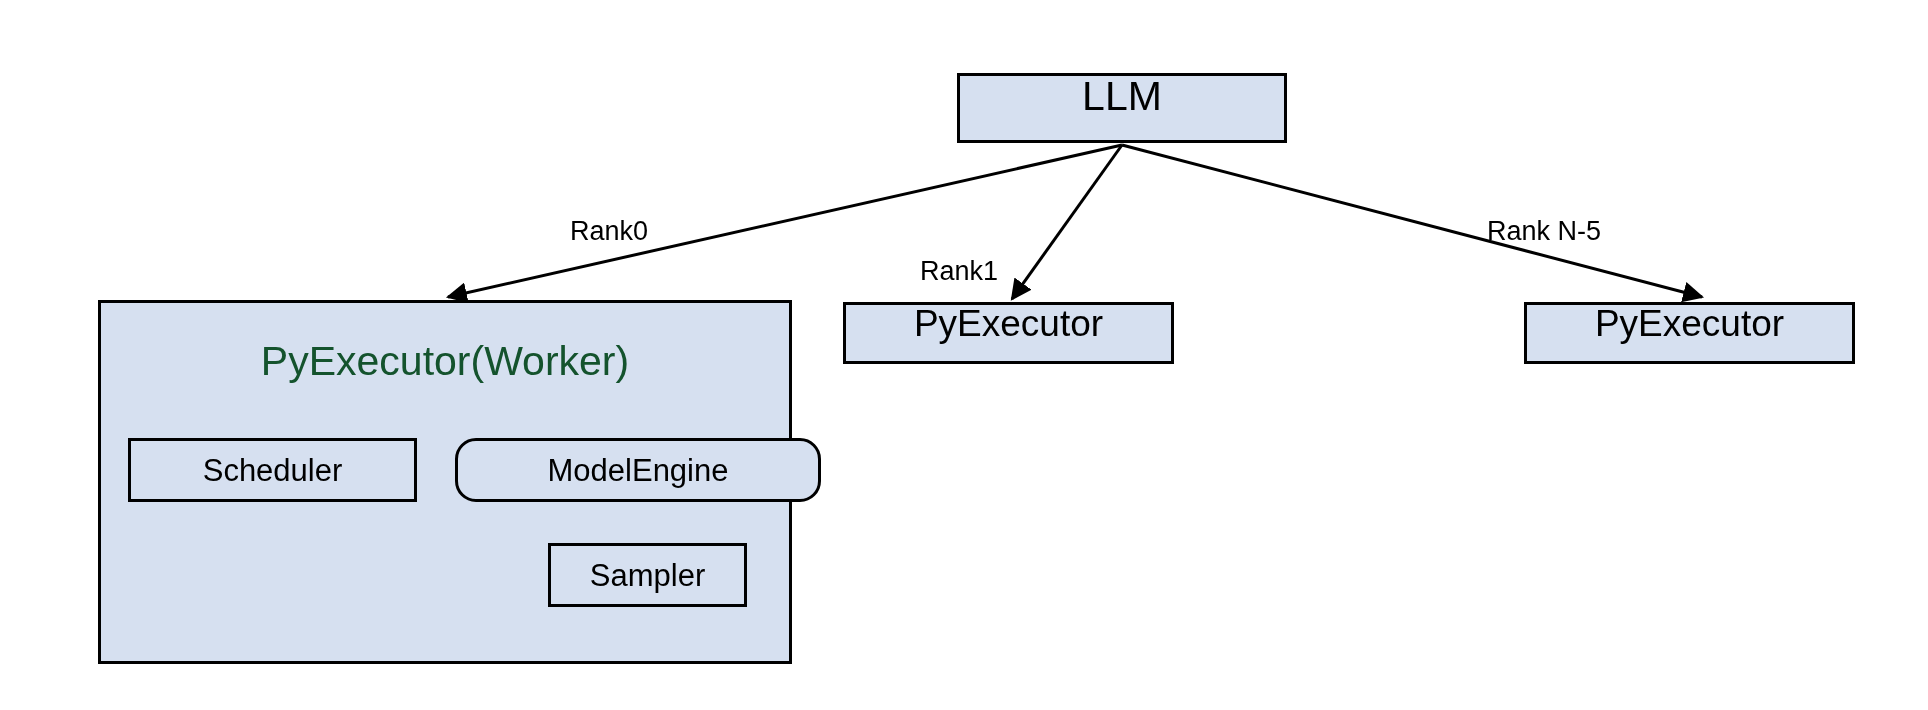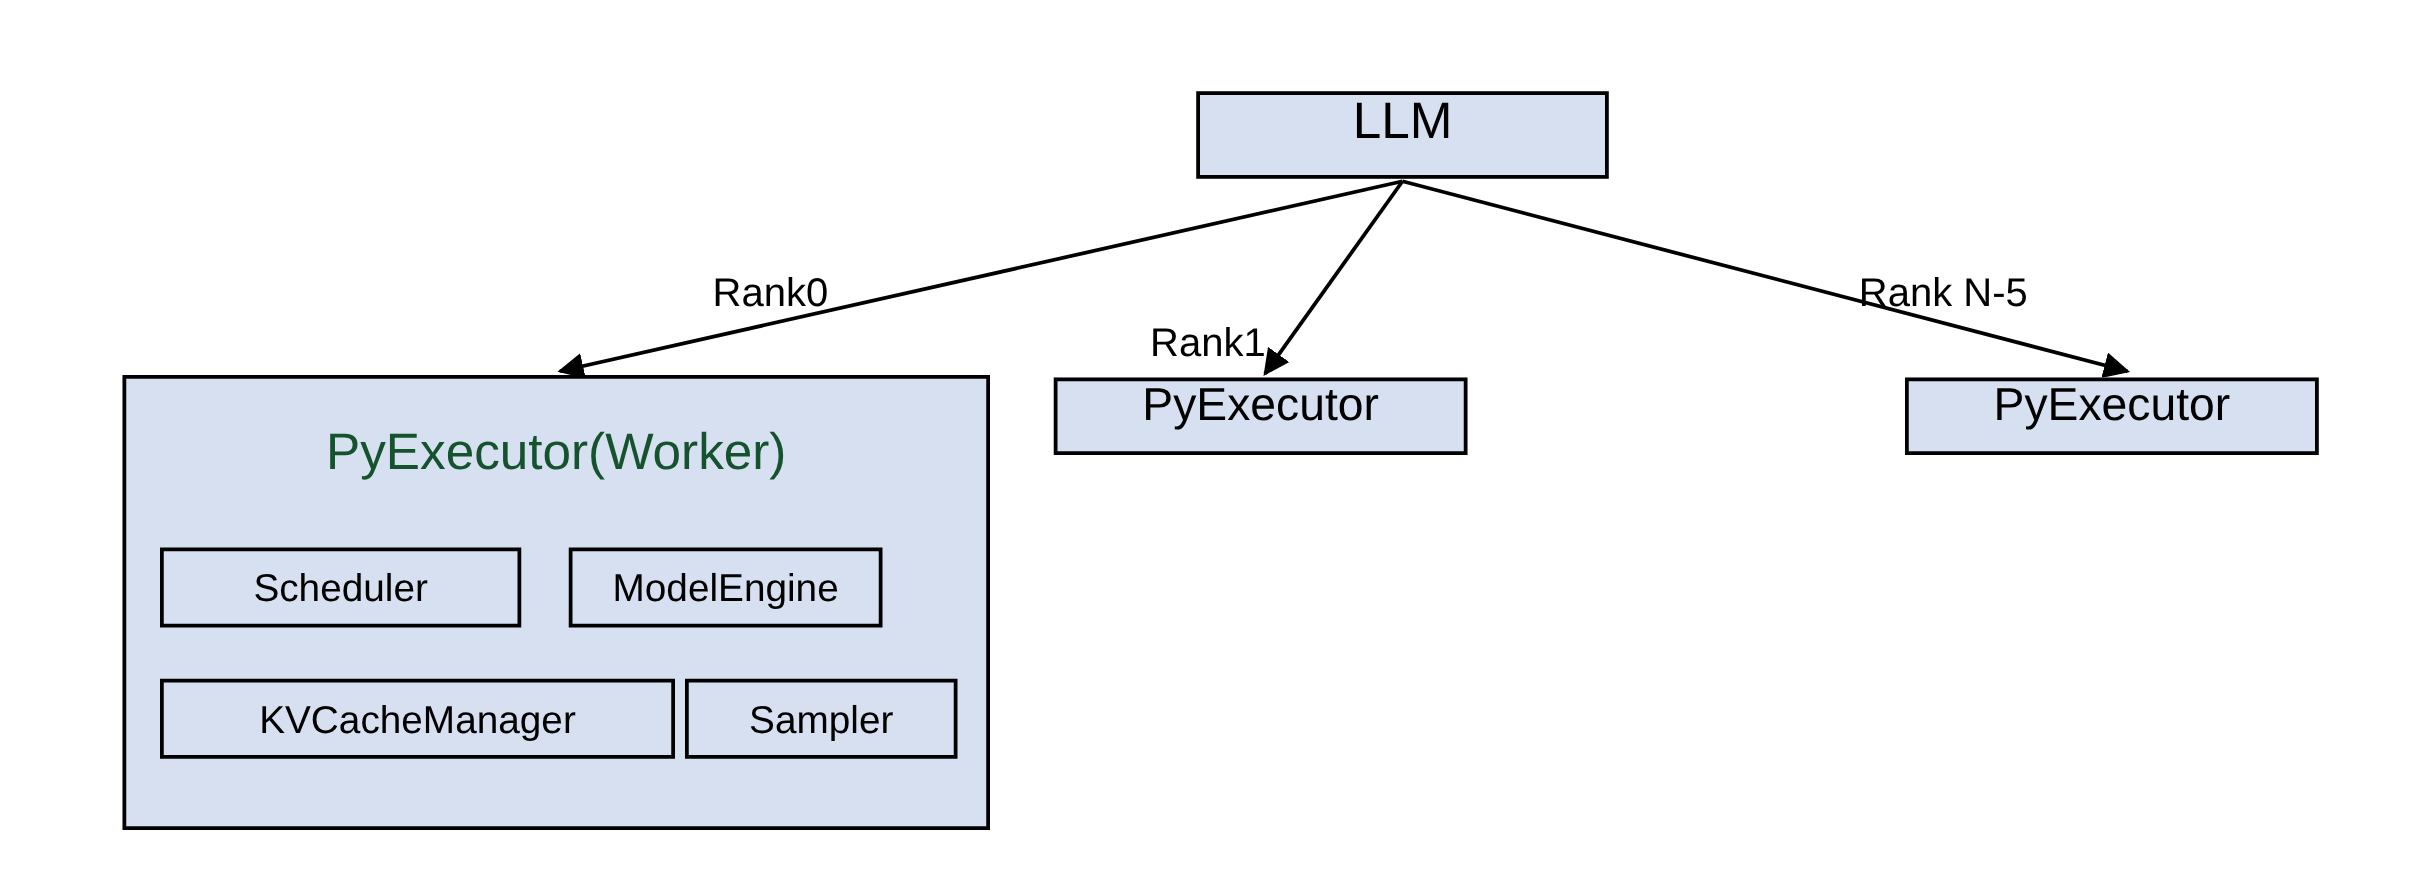--- a/index.html
+++ b/index.html
@@ -66,41 +66,41 @@
     border: 3px solid #000000;
     display: flex;
     align-items: center;
     justify-content: center;
     font-size: 31px;
     color: #000000;
     white-space: nowrap;
     line-height: 1;
   }
   .sub-scheduler   { left: 27px;  top: 135px; width: 289px; height: 64px; }
-  .sub-modelengine { left: 354px; top: 135px; width: 251px; height: 64px; }
+  .sub-modelengine { left: 354px; top: 135px; width: 366px; height: 64px; border-radius: 21px; }
   .sub-kvcache     { left: 27px;  top: 240px; width: 412px; height: 64px; }
-  .sub-sampler     { left: 447px; top: 240px; width: 218px; height: 64px; }
+  .sub-sampler     { left: 447px; top: 240px; width: 199px; height: 64px; }
 
   .node-exec1 {
     left: 843px;
     top: 302px;
     width: 331px;
     height: 62px;
     font-size: 37px;
   }
   .node-exec2 {
     left: 1524px;
     top: 302px;
     width: 331px;
     height: 62px;
     font-size: 37px;
   }
   .edge-label {
     position: absolute;
-    font-size: 32px;
+    font-size: 27px;
     color: #000000;
     white-space: nowrap;
     line-height: 1;
   }
   .lbl-rank0 { left: 570px;  top: 218px; }
   .lbl-rank1 { left: 920px;  top: 218px; margin-top: 40px; }
   .lbl-rankn { left: 1487px; top: 218px; }
 </style>
 </head>
 <body>
@@ -124,23 +124,20 @@
 
   <div class="node node-worker">
     <div class="worker-title">PyExecutor(Worker)</div>
 
     <div class="subnode sub-scheduler">
       <span>Scheduler</span>
     </div>
     <div class="subnode sub-modelengine">
       <span>ModelEngine</span>
     </div>
-    <div class="subnode sub-kvcache">
-      <span>KVCacheManager</span>
-    </div>
     <div class="subnode sub-sampler">
       <span>Sampler</span>
     </div>
   </div>
 
   <div class="node node-exec1">
     <span>PyExecutor</span>
   </div>
 
   <div class="node node-exec2">

